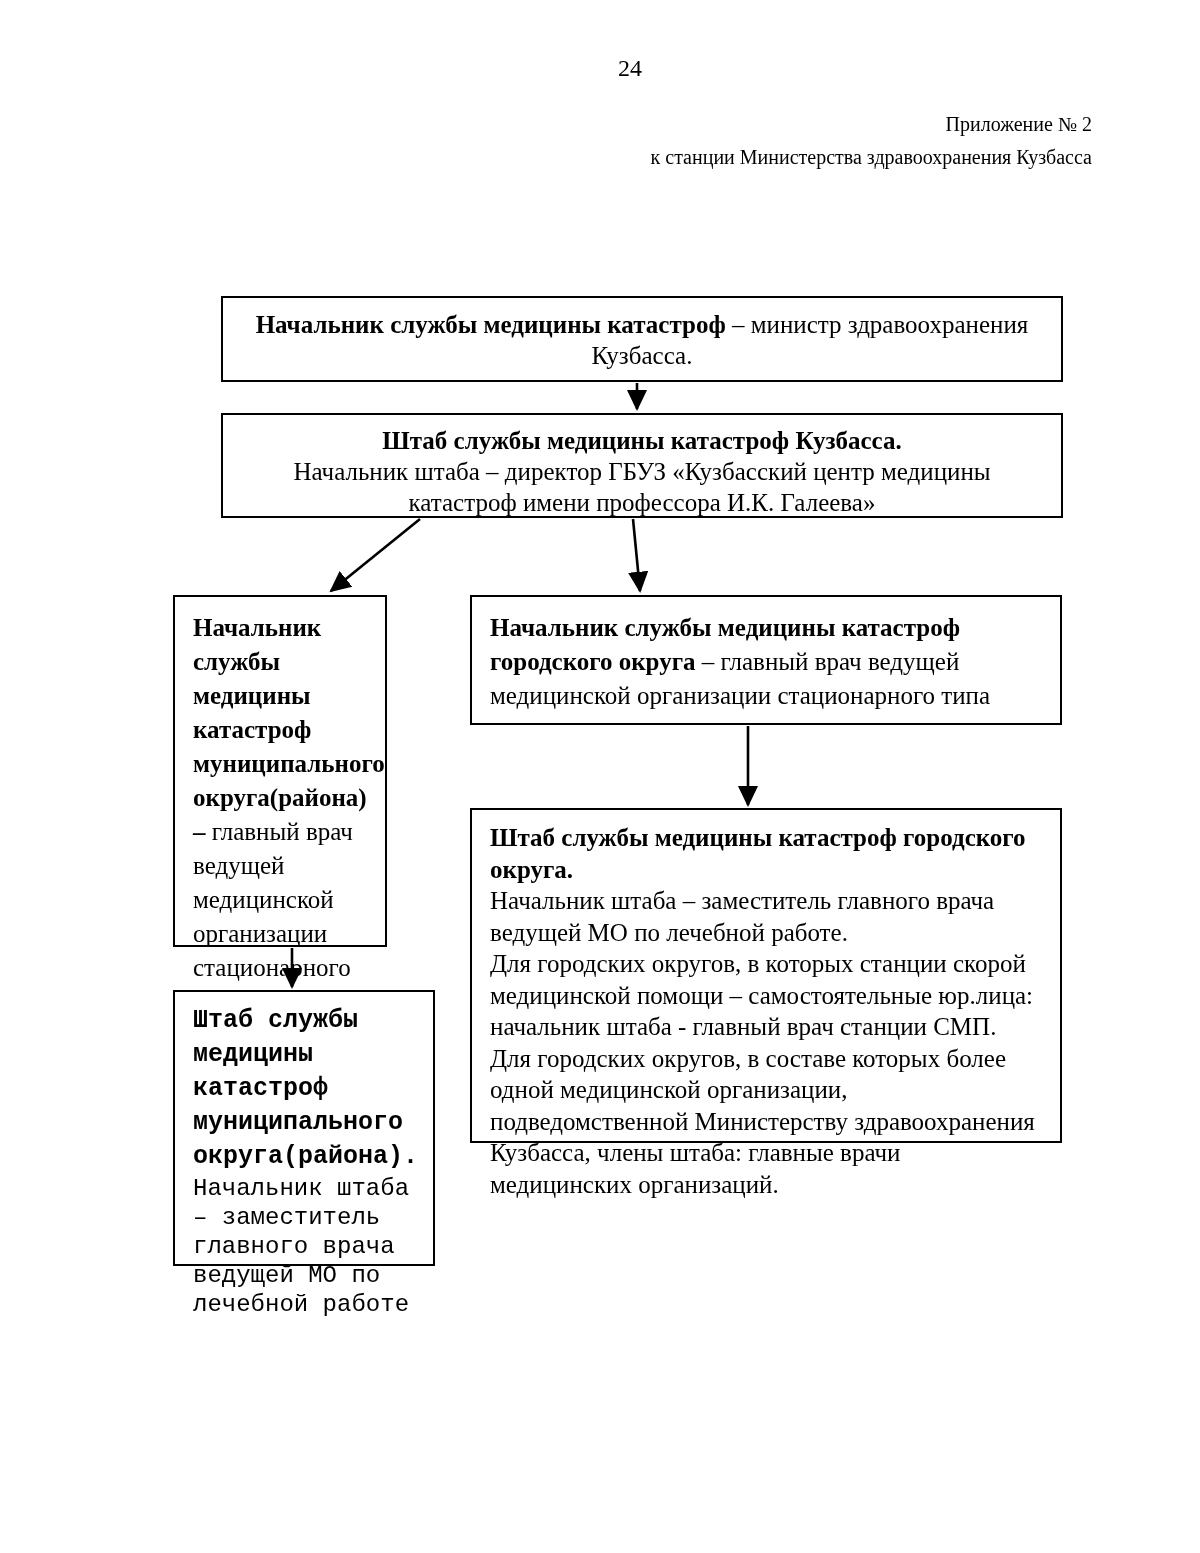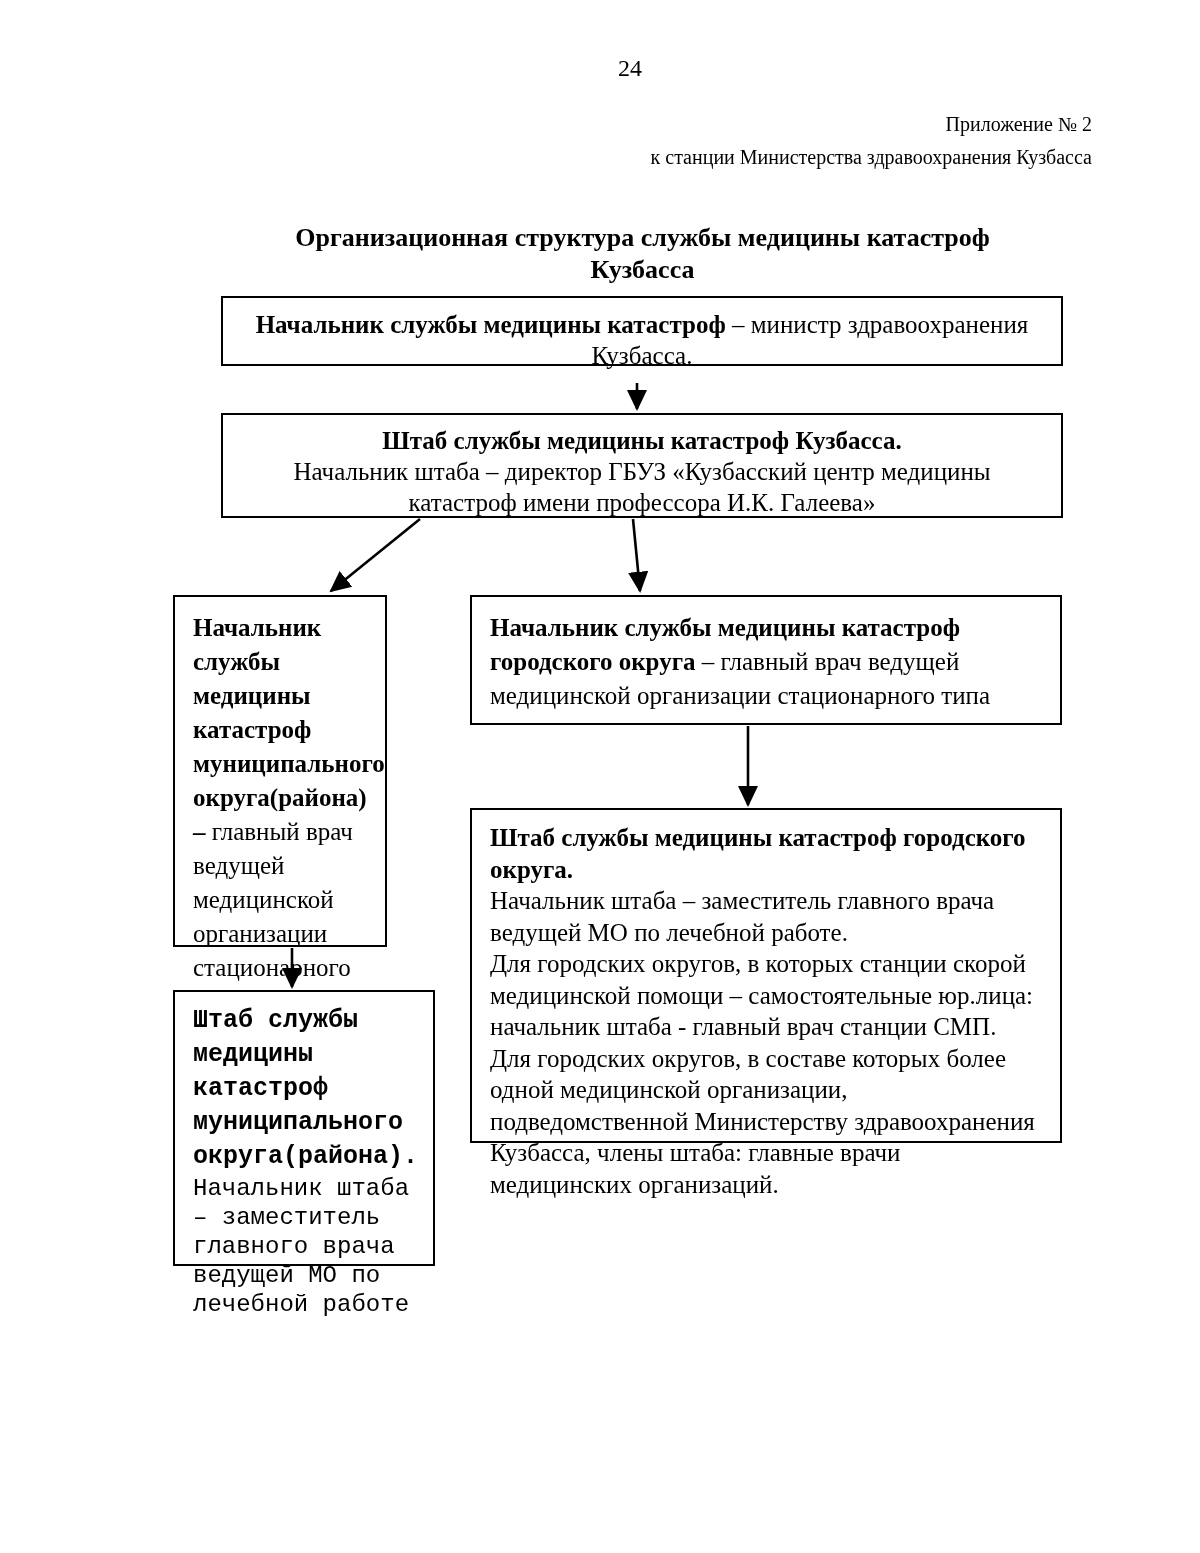--- a/index.html
+++ b/index.html
@@ -62,21 +62,21 @@
     position: absolute;
     border: 2px solid #000;
     background: #fff;
     font-size: 25px;
     line-height: 31px;
   }
   .b { font-weight: bold; }
 
   #box-chief {
     left: 221px; top: 296px;
-    width: 842px; height: 70px;
+    width: 842px; height: 86px;
     padding: 11px 22px 4px 22px;
     text-align: center;
   }
 
   #box-hq-kuzbass {
     left: 221px; top: 413px;
     width: 842px; height: 105px;
     padding: 10px 20px 0 20px;
     text-align: center;
   }
@@ -128,24 +128,20 @@
 
 <div id="page">
 
   <div class="page-number">24</div>
 
   <div class="appendix-block">
     <div>Приложение № 2</div>
     <div>к станции Министерства здравоохранения Кузбасса</div>
   </div>
 
-  <div class="diagram-title">
-    <div>Организационная структура службы медицины катастроф</div>
-    <div>Кузбасса</div>
-  </div>
 
   <svg class="connectors" width="1200" height="1553" viewBox="0 0 1200 1553">
     <defs>
       <marker id="arrowhead" markerWidth="9" markerHeight="9" refX="7.4" refY="4.5" orient="auto" markerUnits="strokeWidth">
         <path d="M0,0.6 L8.2,4.5 L0,8.4 z" fill="#000"></path>
       </marker>
     </defs>
 
     <line x1="637" y1="383" x2="637" y2="409" stroke="#000" stroke-width="2.6" marker-end="url(#arrowhead)"></line>
 

